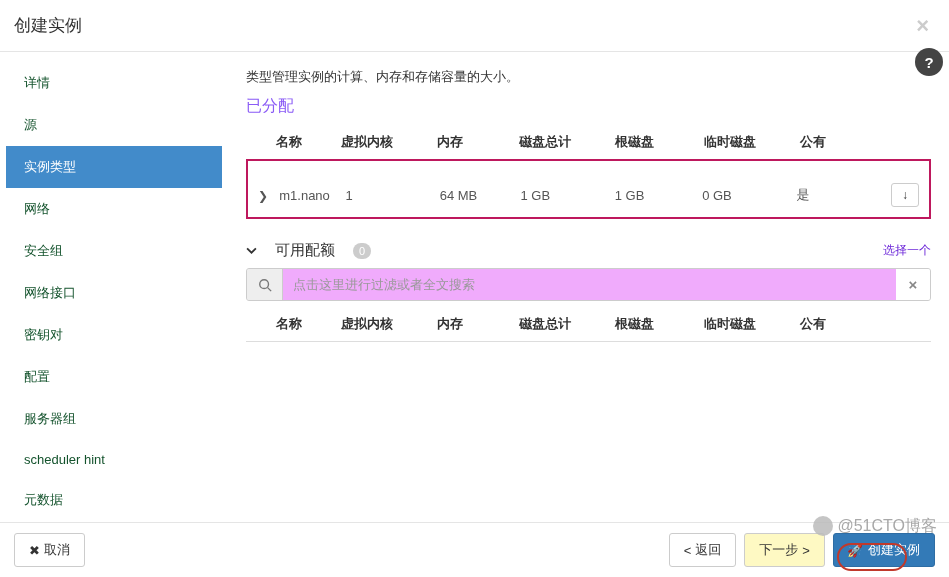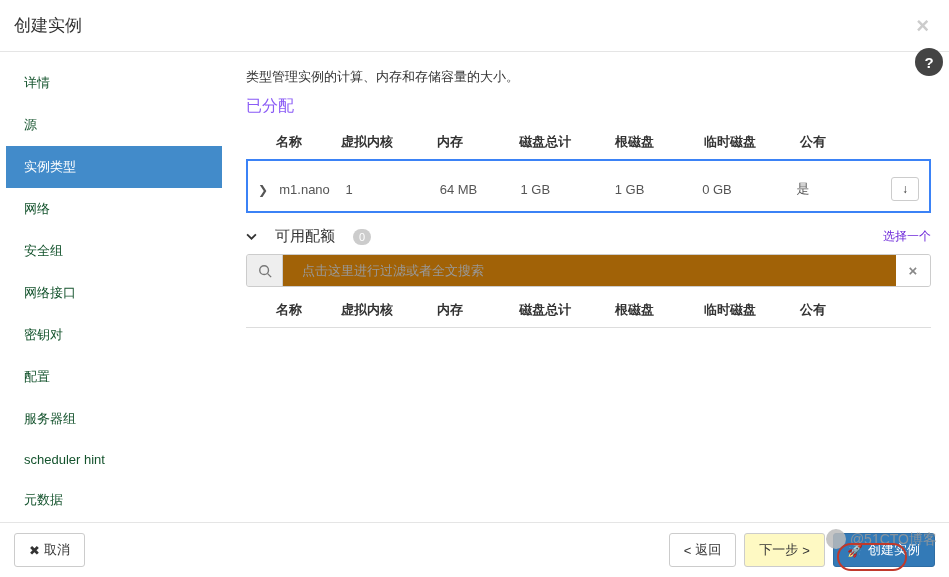--- a/index.html
+++ b/index.html
@@ -13,41 +13,41 @@
     .sidebar { width: 228px; padding: 10px 6px 10px 6px; display: flex; flex-direction: column; }
     .sidebar-item { padding: 12px 18px; color: #14532d; cursor: pointer; font-size: 13px; }
     .sidebar-item.active { background: #428bca; color: #ffffff; }
     .main { flex: 1; padding: 16px 18px 10px 18px; overflow: auto; }
     .description { color: #333; margin-bottom: 10px; font-size: 13px; }
     .section-title { font-size: 16px; font-weight: 400; margin: 6px 0 8px 0; color: #8b5cf6; }
     .flavor-table { width: 100%; border-collapse: collapse; table-layout: fixed; }
     .flavor-table th { text-align: left; font-weight: 600; font-size: 13px; color: #333; padding: 8px 6px; }
     .flavor-table td { text-align: left; font-size: 13px; color: #555; padding: 8px 6px; }
     .col-name{width:13%} .col-vcpu{width:14%} .col-mem{width:12%} .col-disk{width:14%} .col-root{width:13%} .col-eph{width:14%} .col-pub{width:12%} .col-act{width:8%}
-    .allocated-box { border: 2px solid #3b82f6; padding: 8px 4px 2px 4px; margin-bottom: 14px; }
+    .allocated-box { border: 2px solid #be185d; padding: 14px 4px 2px 4px; margin-bottom: 22px; }
     .allocated-box table { width: 100%; }
     .chevron { display: inline-block; width: 14px; color: #555; font-size: 12px; cursor: pointer; }
     .action-btn { width: 28px; height: 24px; border: 1px solid #ccc; border-radius: 3px; background: #fff; display: inline-flex; align-items: center; justify-content: center; cursor: pointer; font-size: 12px; color: #333; }
     .available-header { display: flex; align-items: center; justify-content: space-between; margin: 6px 0 8px 0; }
     .av-left { display: flex; align-items: center; gap: 18px; font-size: 15px; }
     .av-toggle { font-size: 12px; color: #333; cursor: pointer; }
     .badge { background: #ccc; color: #fff; border-radius: 9px; min-width: 18px; height: 16px; display: inline-flex; align-items: center; justify-content: center; font-size: 11px; padding: 0 5px; }
     .select-one { font-size: 12px; color: #6d28d9; }
     .search-row { display: flex; border: 1px solid #ccc; border-radius: 3px; overflow: hidden; margin-bottom: 6px; background: #eee; }
     .search-icon { width: 36px; display: flex; align-items: center; justify-content: center; background: #eee; border-right: 1px solid #ccc; color: #666; }
-    .search-input { flex: 1; border: none; padding: 8px 19px; font-size: 13px; background: #a16207; outline: none; }
+    .search-input { flex: 1; border: none; padding: 8px 10px; font-size: 13px; background: #f0abfc; outline: none; }
     .search-input::placeholder { color: #999; }
     .clear-btn { width: 34px; display: flex; align-items: center; justify-content: center; color: #888; background: #fff; cursor: pointer; font-size: 15px; font-weight: bold; }
     .avail-head-row { border-bottom: 1px solid #ddd; }
     .modal-footer { border-top: 1px solid #e5e5e5; padding: 10px 14px; display: flex; justify-content: space-between; align-items: center; }
     .footer-right { display: flex; gap: 8px; align-items: center; }
     .btn { border: 1px solid #ccc; background: #fff; padding: 7px 14px; border-radius: 3px; font-size: 13px; cursor: pointer; color: #333; display: inline-flex; align-items: center; gap: 4px; }
     .btn-default { background: #fef9c3; }
     .btn-primary { background: #337ab7; border-color: #2e6da4; color: #fff; }
-    .watermark { position: absolute; right: 12px; bottom: 28px; color: #999; font-size: 14px; pointer-events: none; display:flex; align-items:flex-end; gap:4px; opacity:0.85; }
+    .watermark { position: absolute; right: 12px; bottom: 40px; color: #999; font-size: 16px; pointer-events: none; display:flex; align-items:flex-start; gap:4px; opacity:0.85; }
     .wm-icon { width:20px; height:20px; border-radius:50%; background:#bbb; display:inline-block;}
     svg { display: block; }
     .red-circle{position:absolute; right:42px; bottom:6px; width:70px; height:28px; border:2px solid #c0392b; border-radius:14px; pointer-events:none;}
   </style>
 </head>
 <body>
 
 <div class="modal">
   <div class="modal-header">
     <div class="modal-title">创建实例</div>

